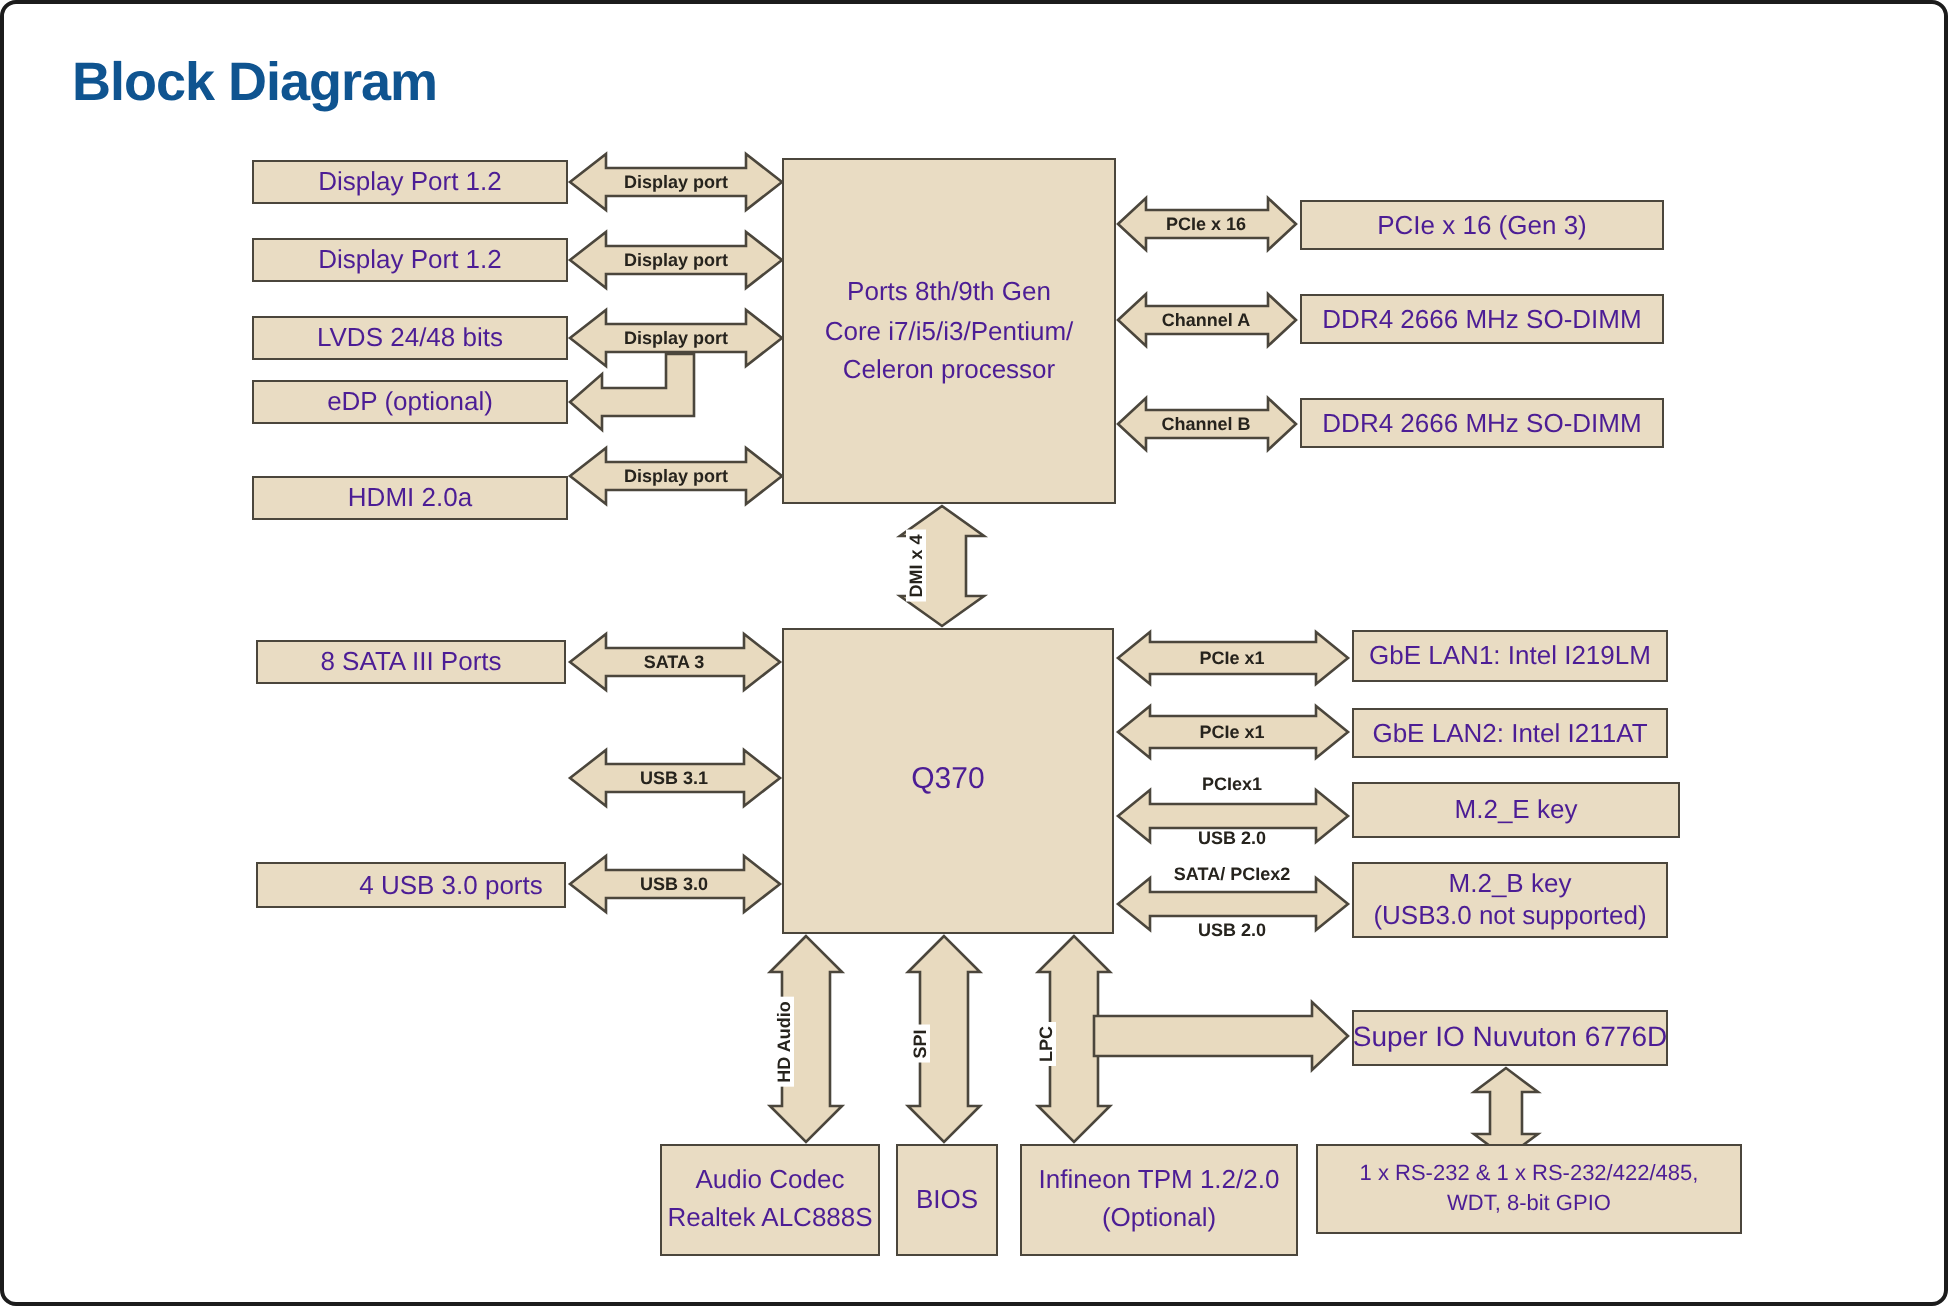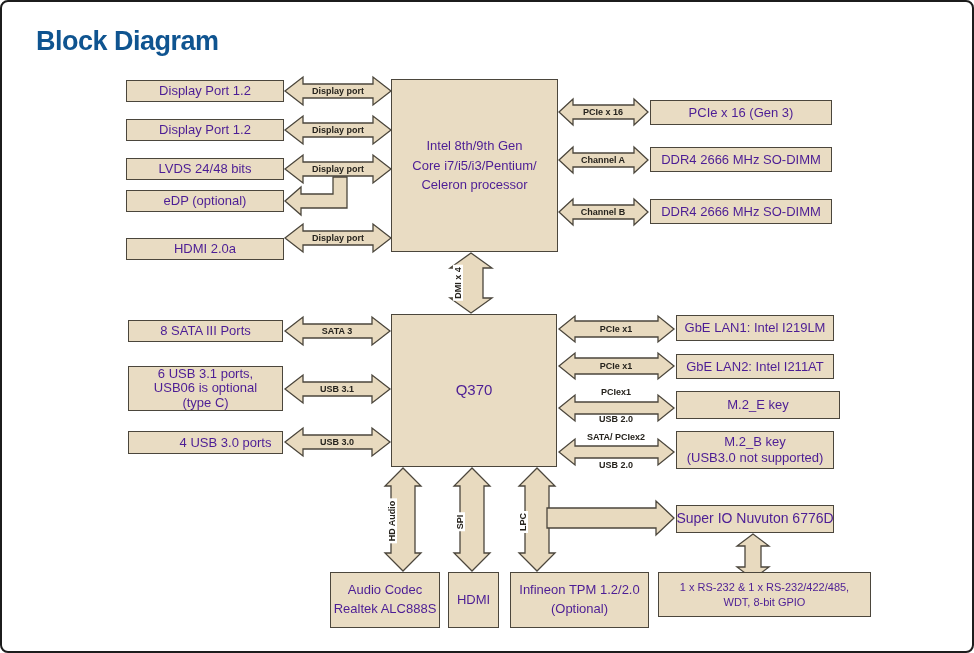--- a/index.html
+++ b/index.html
@@ -82,42 +82,37 @@
       <span>LVDS 24/48 bits</span>
     </div>
   <div class="box" style="left:124px;top:188px;width:158px;height:22px;">
       <span>eDP (optional)</span>
     </div>
   <div class="box" style="left:124px;top:236px;width:158px;height:22px;">
       <span>HDMI 2.0a</span>
     </div>
 
   <div class="box cpu" style="left:389px;top:77px;width:167px;height:173px;">
-      <span>Intel 8th/9th Gen
+      <span>Ports 8th/9th Gen
 Core i7/i5/i3/Pentium/
 Celeron processor</span>
     </div>
 
   <div class="box" style="left:648px;top:98px;width:182px;height:25px;">
       <span>PCIe x 16 (Gen 3)</span>
     </div>
   <div class="box" style="left:648px;top:145px;width:182px;height:25px;">
       <span>DDR4 2666 MHz SO-DIMM</span>
     </div>
   <div class="box" style="left:648px;top:197px;width:182px;height:25px;">
       <span>DDR4 2666 MHz SO-DIMM</span>
     </div>
 
   <div class="box" style="left:126px;top:318px;width:155px;height:22px;">
       <span>8 SATA III Ports</span>
-    </div>
-  <div class="box tall" style="left:126px;top:364px;width:155px;height:45px;">
-      <span>6 USB 3.1 ports,
-USB06 is optional
-(type C)</span>
     </div>
   <div class="box" style="left:126px;top:429px;width:155px;height:23px;padding-left:40px;">
       <span>4 USB 3.0 ports</span>
     </div>
 
   <div class="box pch" style="left:389px;top:312px;width:166px;height:153px;">
       <span>Q370</span>
     </div>
 
   <div class="box" style="left:674px;top:313px;width:158px;height:26px;">
@@ -132,21 +127,21 @@
   <div class="box" style="left:674px;top:429px;width:158px;height:38px;">
       <span>M.2_B key
 (USB3.0 not supported)</span>
     </div>
 
   <div class="box two" style="left:328px;top:570px;width:110px;height:56px;">
       <span>Audio Codec
 Realtek ALC888S</span>
     </div>
   <div class="box" style="left:446px;top:570px;width:51px;height:56px;">
-      <span>HDMI</span>
+      <span>BIOS</span>
     </div>
   <div class="box two" style="left:508px;top:570px;width:139px;height:56px;">
       <span>Infineon TPM 1.2/2.0
 (Optional)</span>
     </div>
   <div class="box" style="left:674px;top:503px;width:158px;height:28px;font-size:14px;">
       <span>Super IO Nuvuton 6776D</span>
     </div>
   <div class="box serial" style="left:656px;top:570px;width:213px;height:45px;">
       <span>1 x RS-232 &amp; 1 x RS-232/422/485,

